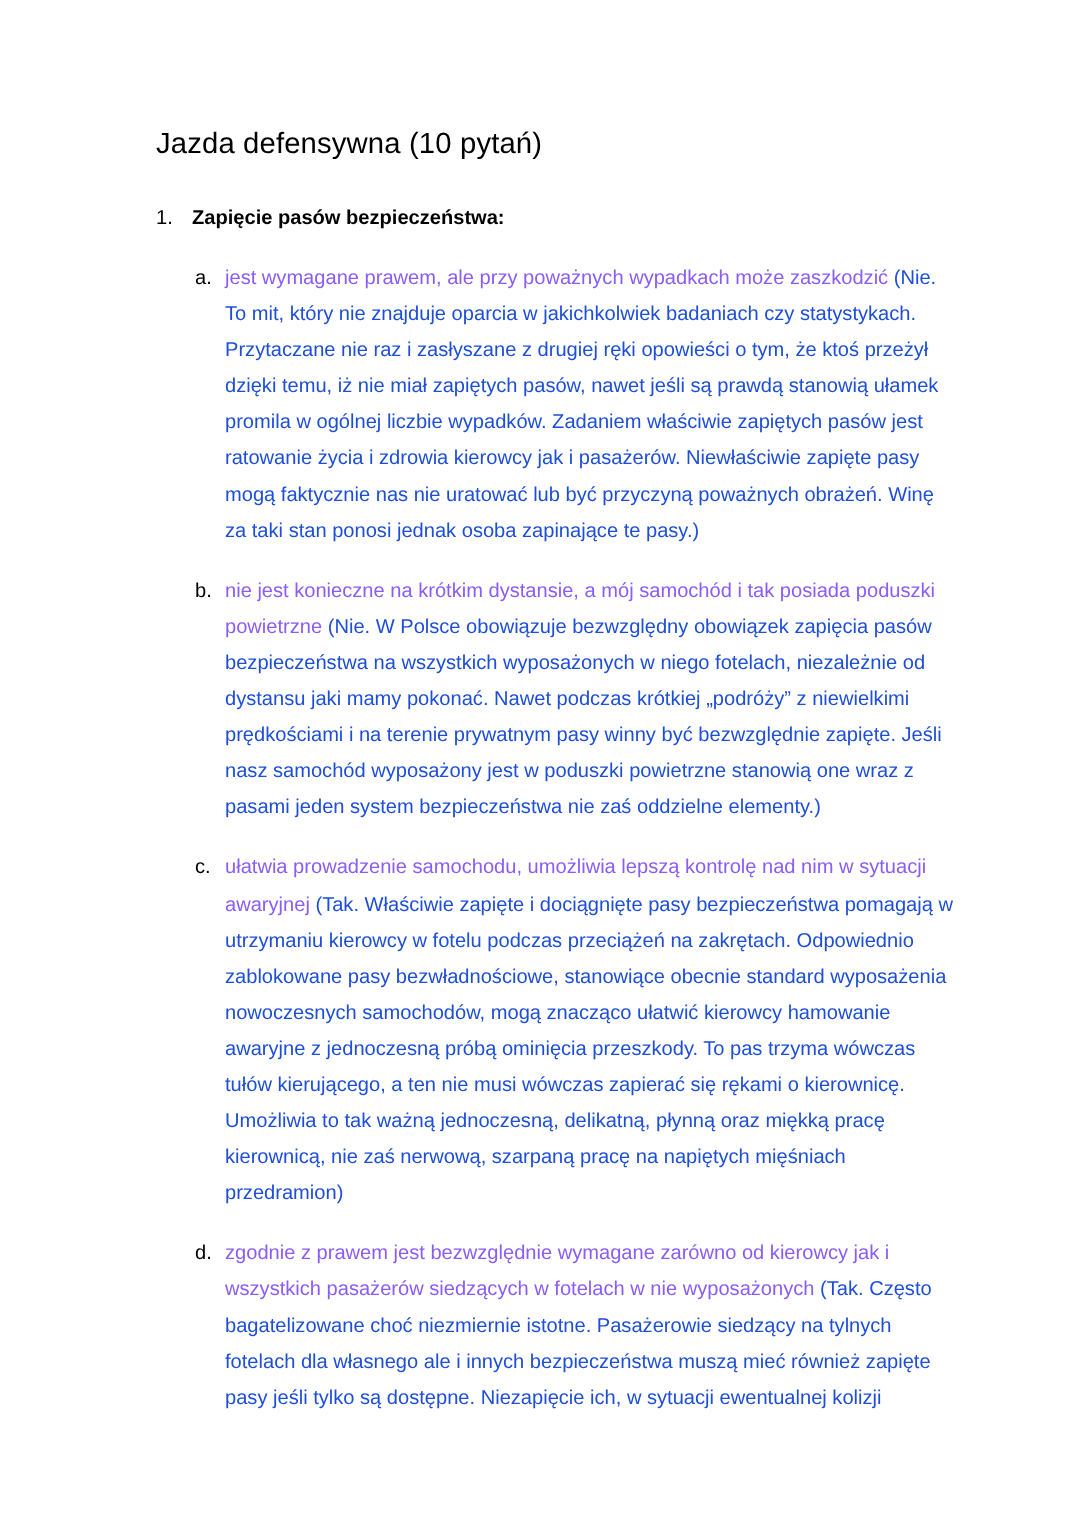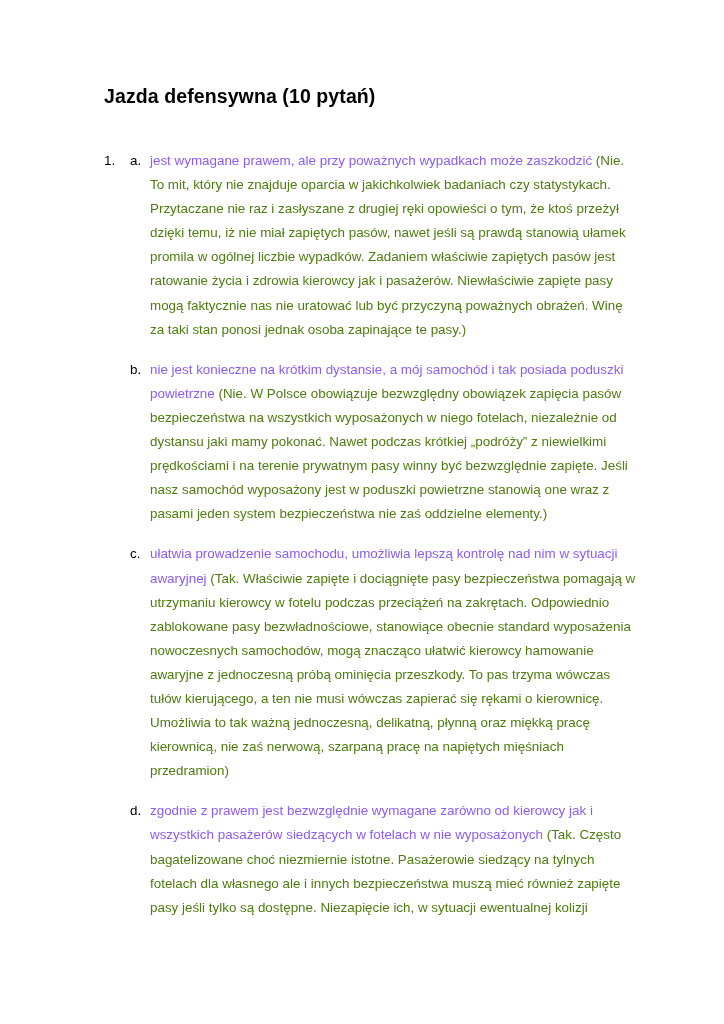--- a/index.html
+++ b/index.html
@@ -25,21 +25,21 @@
     left: 0;
     top: 0;
     width: 724px;
   }
   .doc-title {
     position: absolute;
     left: 104px;
     top: 84px;
     width: 540px;
     font-size: 19.5px;
-    font-weight: bold;
+    font-weight: normal;
     color: #000000;
     letter-spacing: 0.1px;
     line-height: 24px;
     margin: 0;
   }
   
   .qlist {
     position: absolute;
     left: 0;
     top: 133px;
@@ -95,36 +95,37 @@
     left: 130px;
     top: 0;
     font-size: 13.4px;
     color: #000000;
     line-height: 24.1px;
   }
   .q-text {
     color: #8b5cf6;
   }
   .a-text {
-    color: #4d7c0f;
+    color: #1d4ed8;
   }
 </style>
 </head>
 <body>
 
 <div class="page">
   <div class="doc-body">
 
     <h1 class="doc-title">Jazda defensywna (10 pytań)</h1>
 
     <ol class="qlist">
       <li class="qitem">
 
         <div class="qitem-head">
           <span class="qmarker">1.</span>
+          <span>Zapięcie pasów bezpieczeństwa:</span>
         </div>
 
         <ol class="alist">
 
           <li class="aitem gap">
             <span class="amarker">a.</span>
             <span class="q-text">jest wymagane prawem, ale przy poważnych wypadkach może zaszkodzić </span><span class="a-text">(Nie. To mit, który nie znajduje oparcia w jakichkolwiek badaniach czy statystykach. Przytaczane nie raz i zasłyszane z drugiej ręki opowieści o tym, że ktoś przeżył dzięki temu, iż nie miał zapiętych pasów, nawet jeśli są prawdą stanowią ułamek promila w ogólnej liczbie wypadków. Zadaniem właściwie zapiętych pasów jest ratowanie życia i zdrowia kierowcy jak i pasażerów. Niewłaściwie zapięte pasy mogą faktycznie nas nie uratować lub być przyczyną poważnych obrażeń. Winę za taki stan ponosi jednak osoba zapinające te pasy.)</span>
           </li>
 
           <li class="aitem gap">

